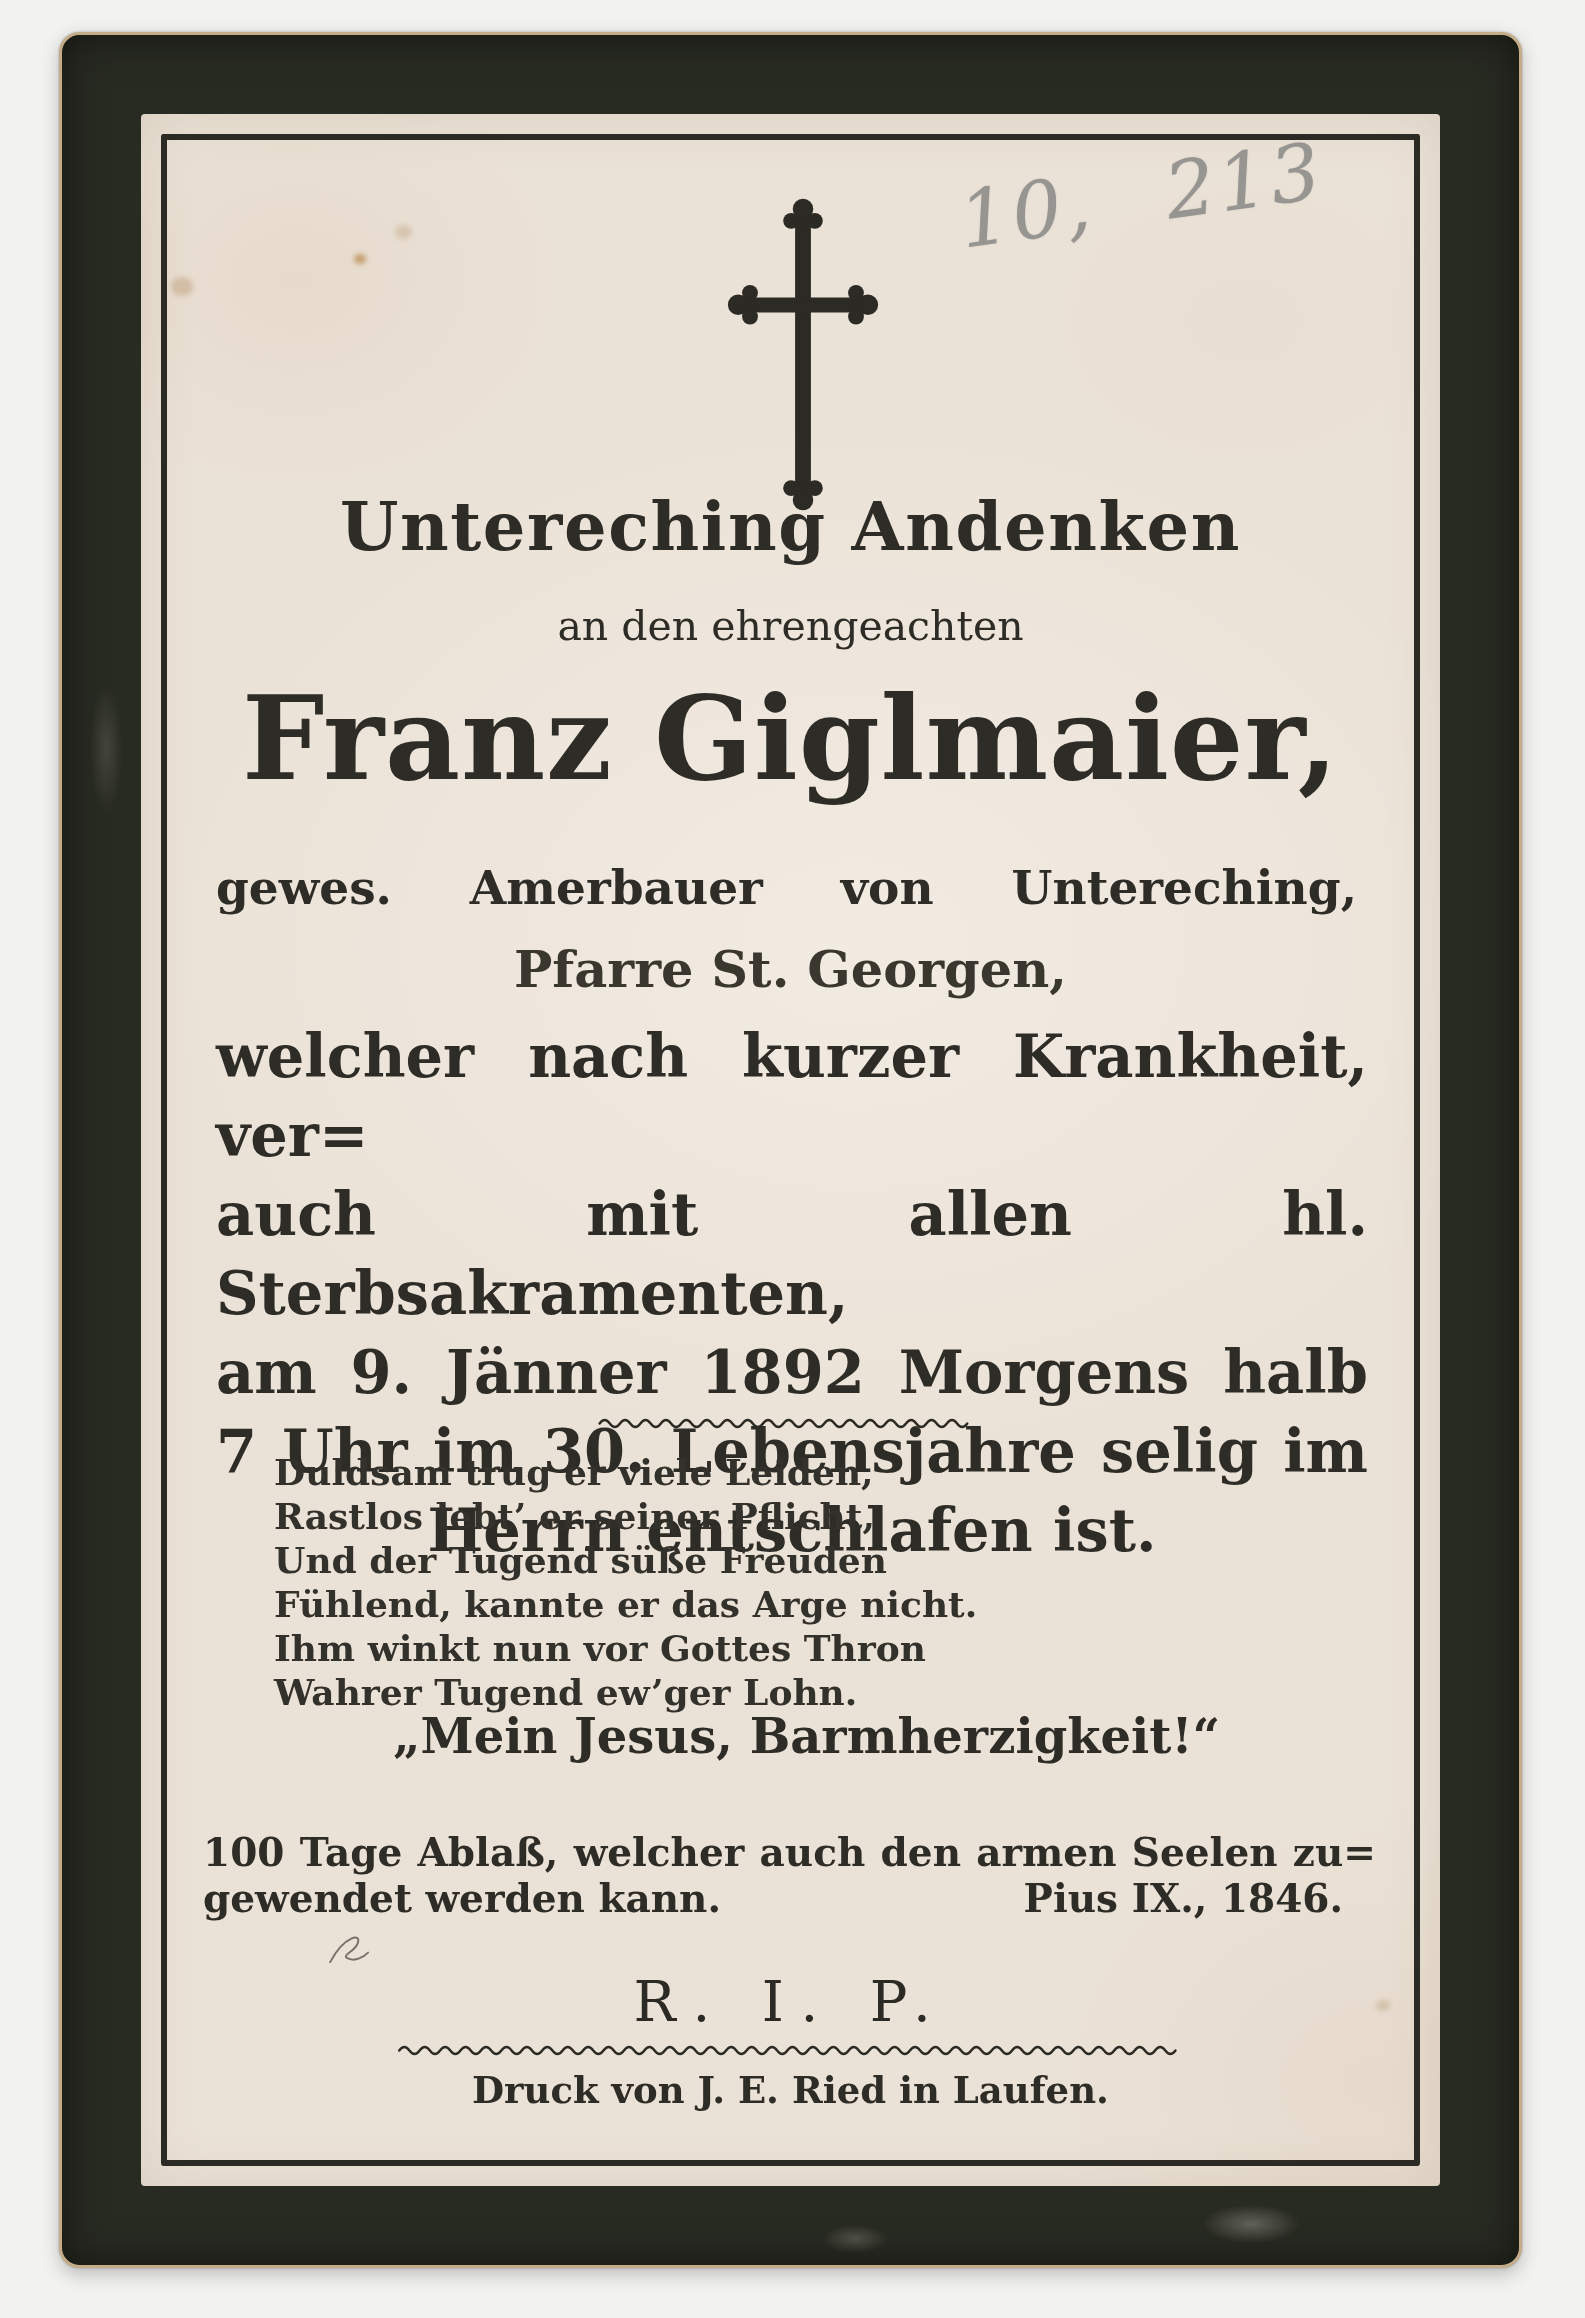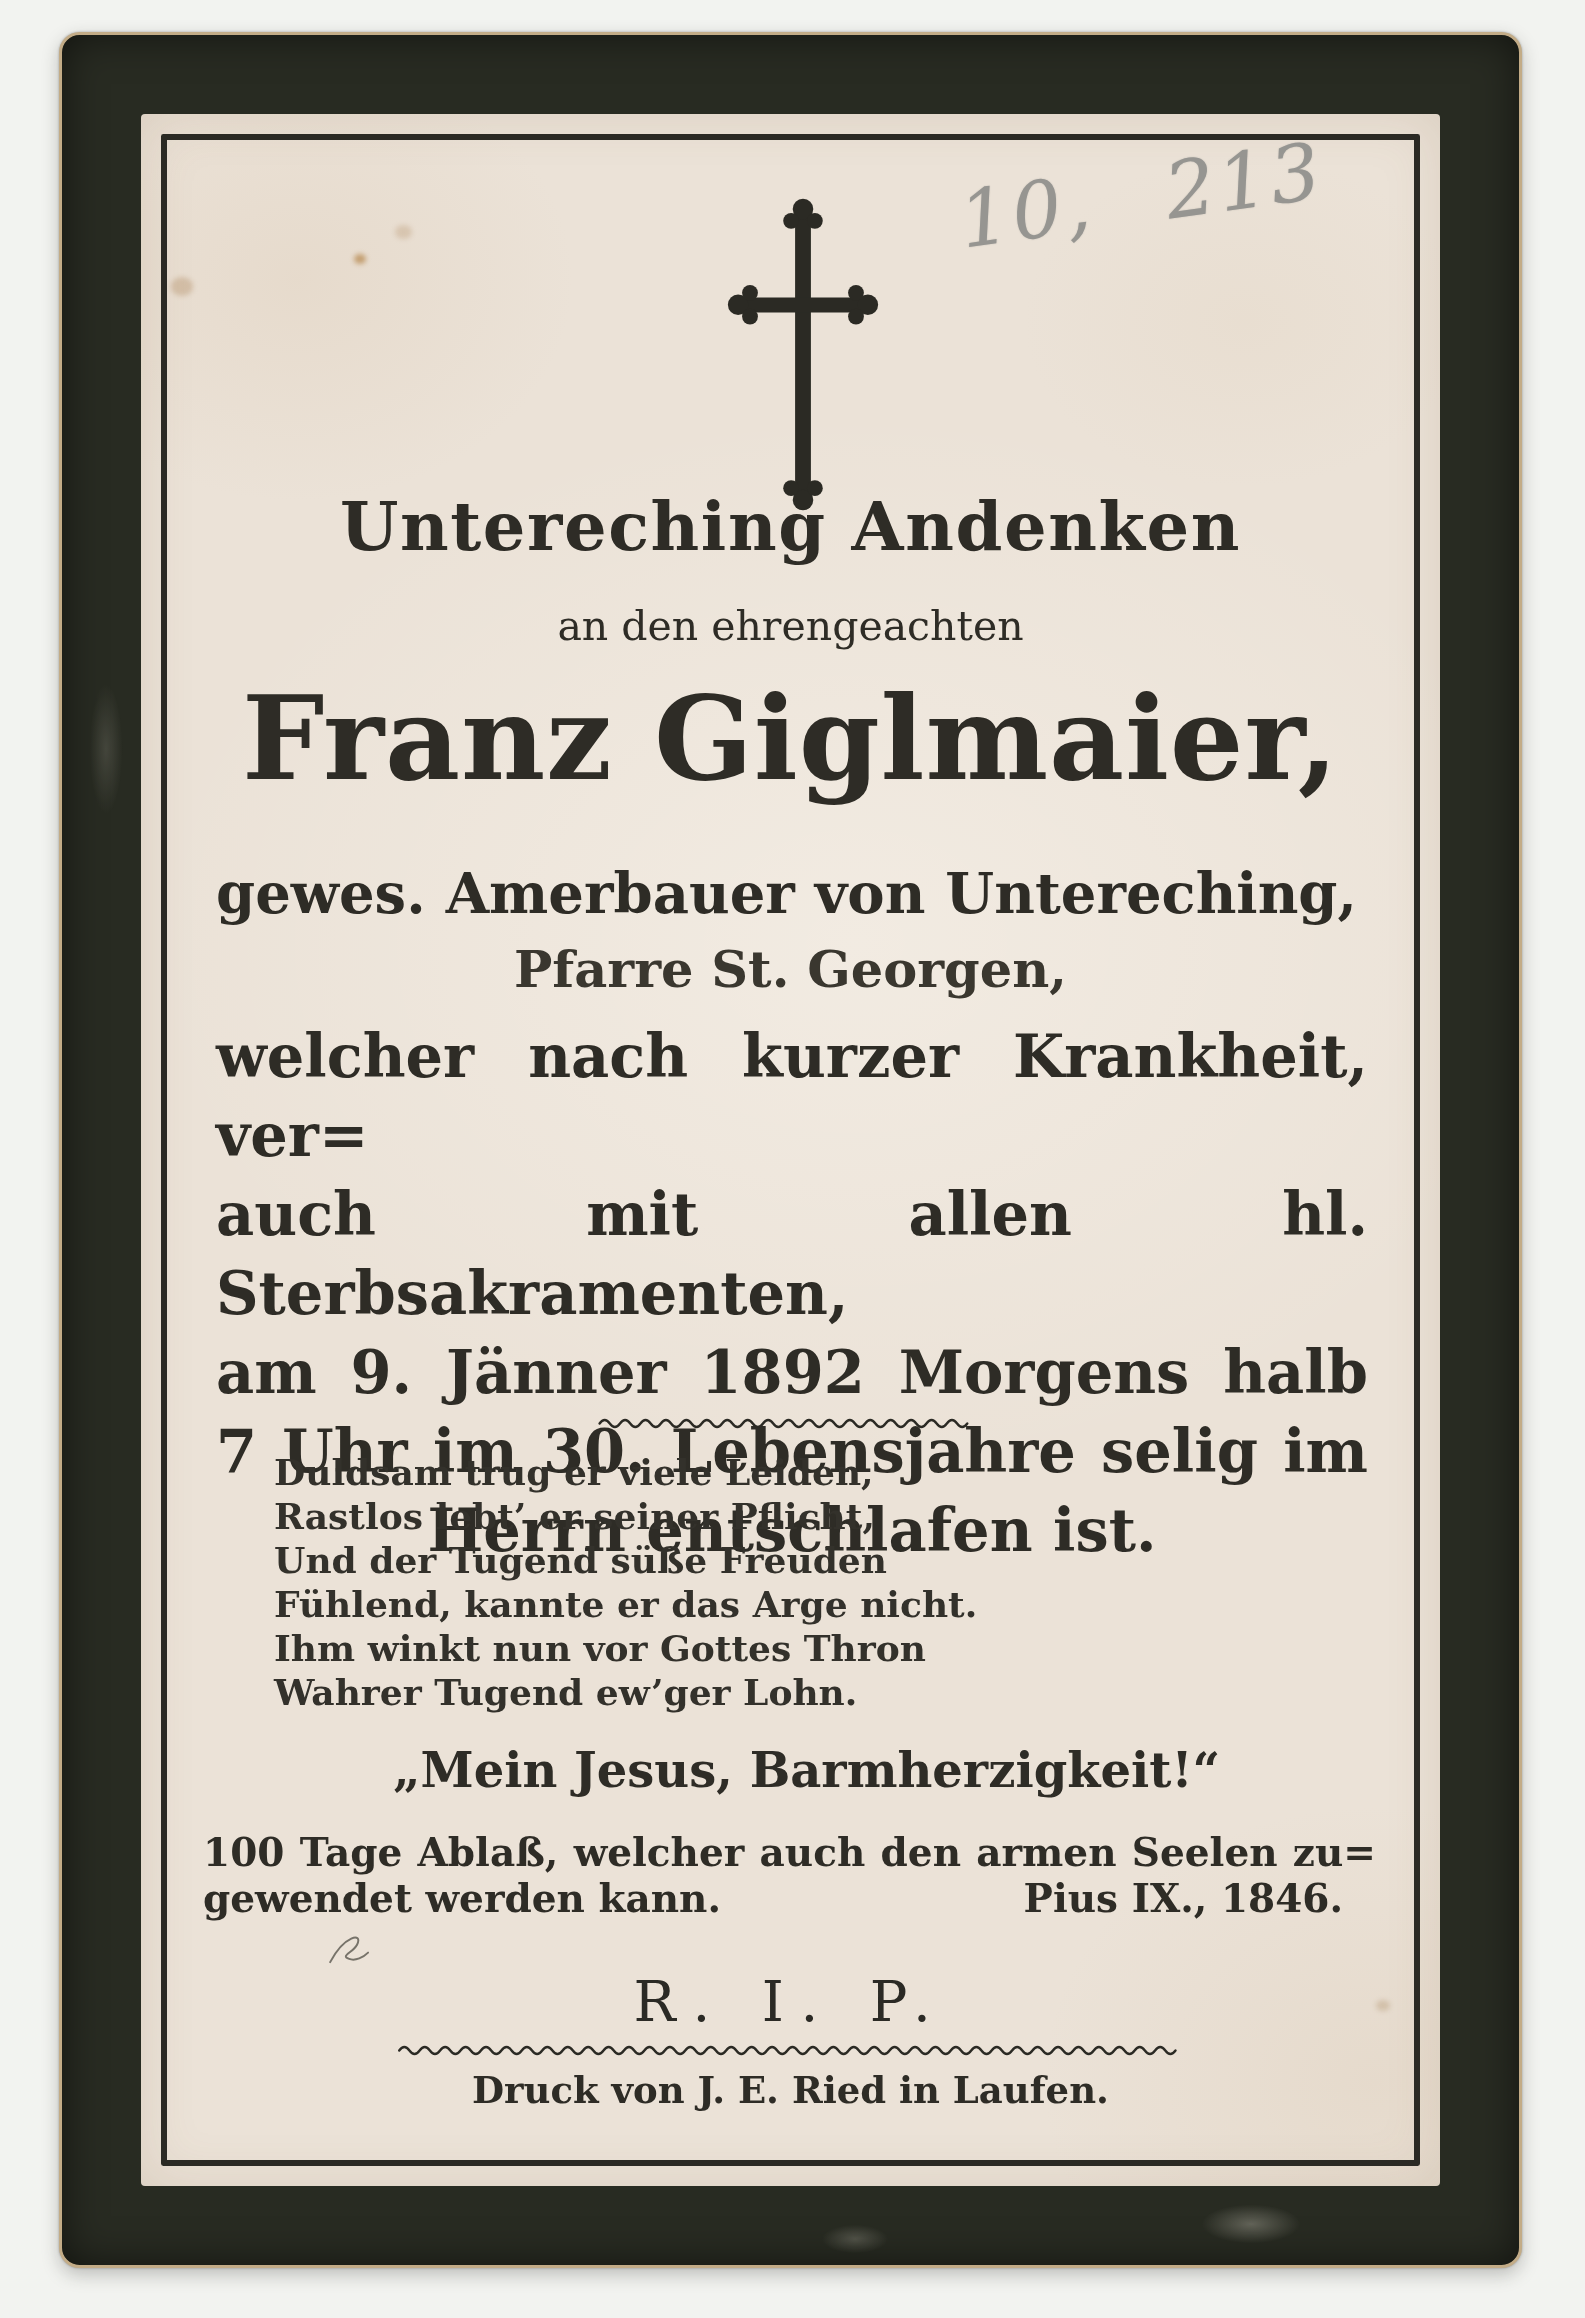--- a/index.html
+++ b/index.html
@@ -39,27 +39,27 @@
   .just{text-align:justify;text-align-last:justify;-moz-text-align-last:justify;}
   
   .pencil{position:absolute;left:793px;top:36px;width:571px;
           font-style:italic;font-size:78px;color:#8d8d8a;letter-spacing:3.2px;word-spacing:46px;
           transform:rotate(-8deg);transform-origin:left center;opacity:.9;
           text-shadow:0 0 1.6px rgba(141,141,138,.5);}
   .cross-wrap{position:absolute;left:549px;top:56px;width:174px;height:317px;}
   .keepsake{top:347px;font-size:67px;font-weight:bold;letter-spacing:1.6px;}
   .dedication{top:462px;font-size:41px;font-weight:normal;}
   .name{top:530px;font-size:116px;font-weight:bold;letter-spacing:0.8px;}
-  .occupation{top:720px;left:49px;right:57px;font-size:56px;font-weight:bold;}
+  .occupation{top:720px;left:49px;right:57px;font-size:47px;font-weight:bold;}
   .parish{top:799px;font-size:51px;font-weight:bold;color:#3a372f;}
   .obituary{top:877px;left:49px;right:46px;font-size:59px;font-weight:bold;}
   .obituary .ln{line-height:79px;}
   .poem{top:1310px;left:107px;right:71px;font-size:36px;font-weight:bold;color:#33312b;}
   .poem .ln{line-height:44px;}
-  .motto{top:1602px;font-size:48px;font-weight:bold;padding-left:32px;}
+  .motto{top:1568px;font-size:48px;font-weight:bold;padding-left:32px;}
   .indulgence{top:1689px;left:36px;right:38px;font-size:39px;font-weight:bold;}
   .indulgence .l1{line-height:46px;}
   .indulgence .l2{display:flex;justify-content:space-between;line-height:46px;}
   .indulgence .l2 .right{margin-right:33px;}
   .rip{top:1829px;font-size:56px;letter-spacing:.30em;font-weight:normal;color:#2b2a25;}
   .imprint{top:1928px;font-size:37px;font-weight:bold;}
   .wave{position:absolute;height:11px;}
   .wave1{top:1278px;left:0;right:0;margin:0 auto;width:389px;}
   .wave2{top:1905px;left:0;right:0;margin:0 auto;width:793px;}
   .squiggle{position:absolute;left:155px;top:1781px;width:59px;height:49px;opacity:.65;}

